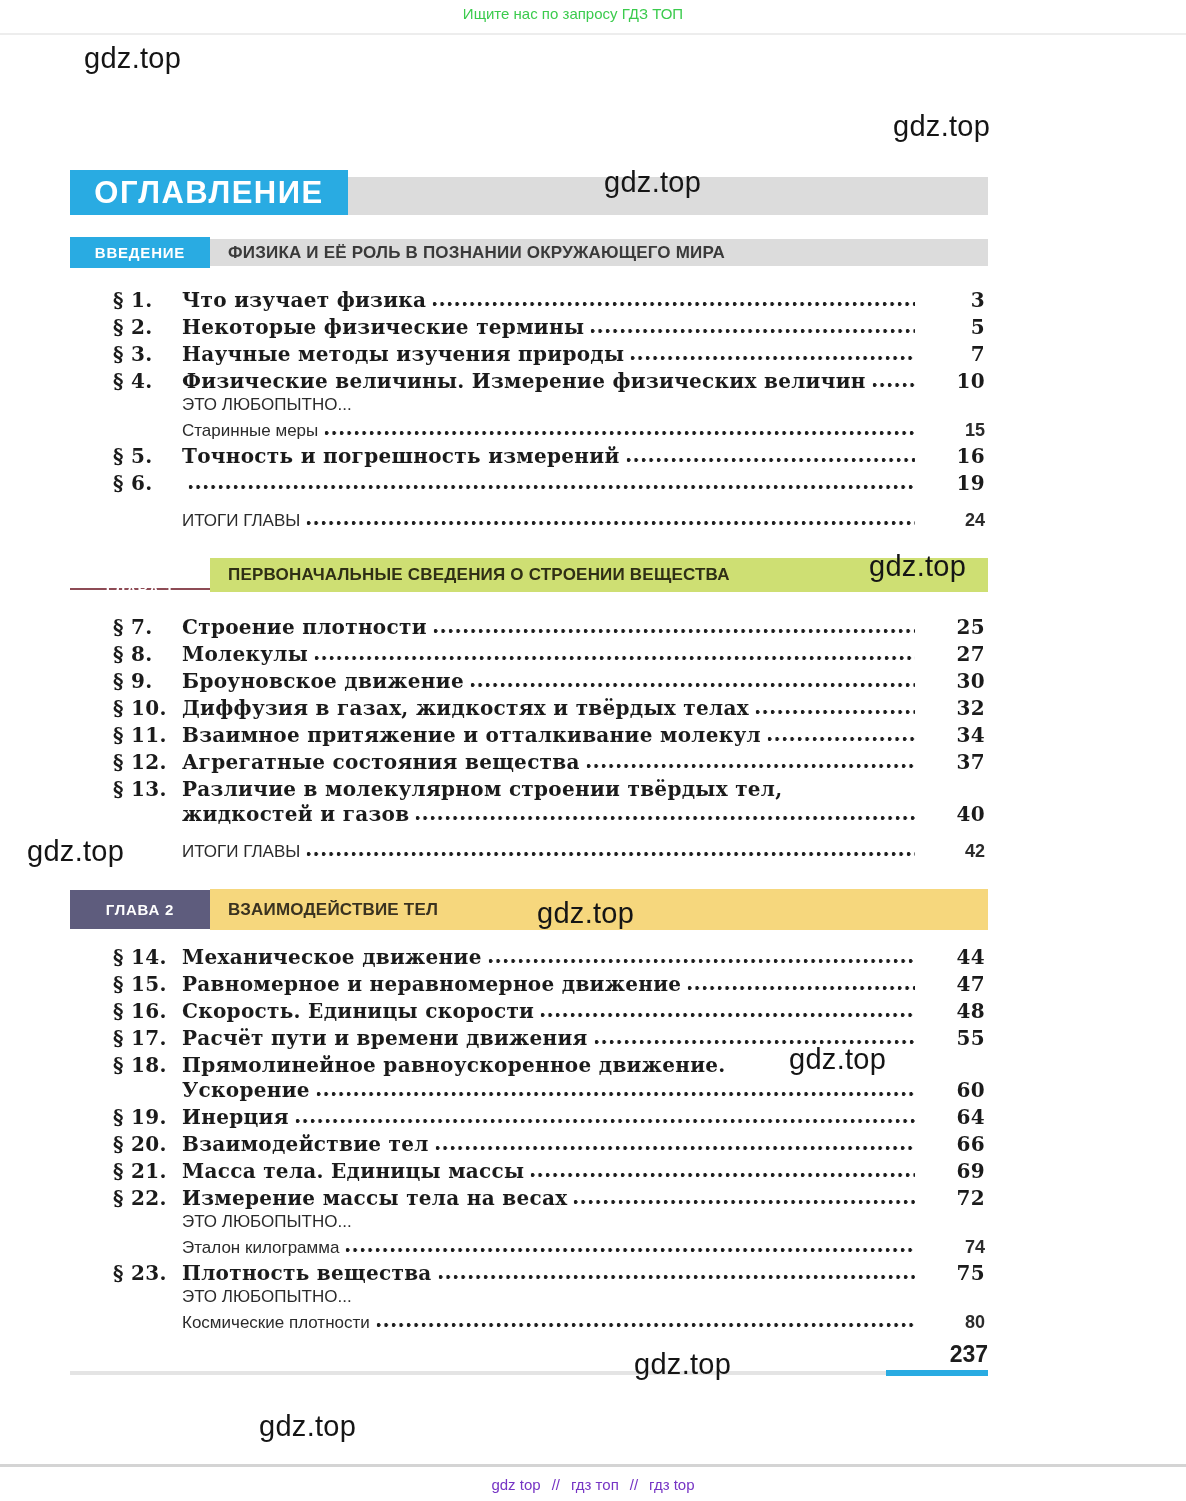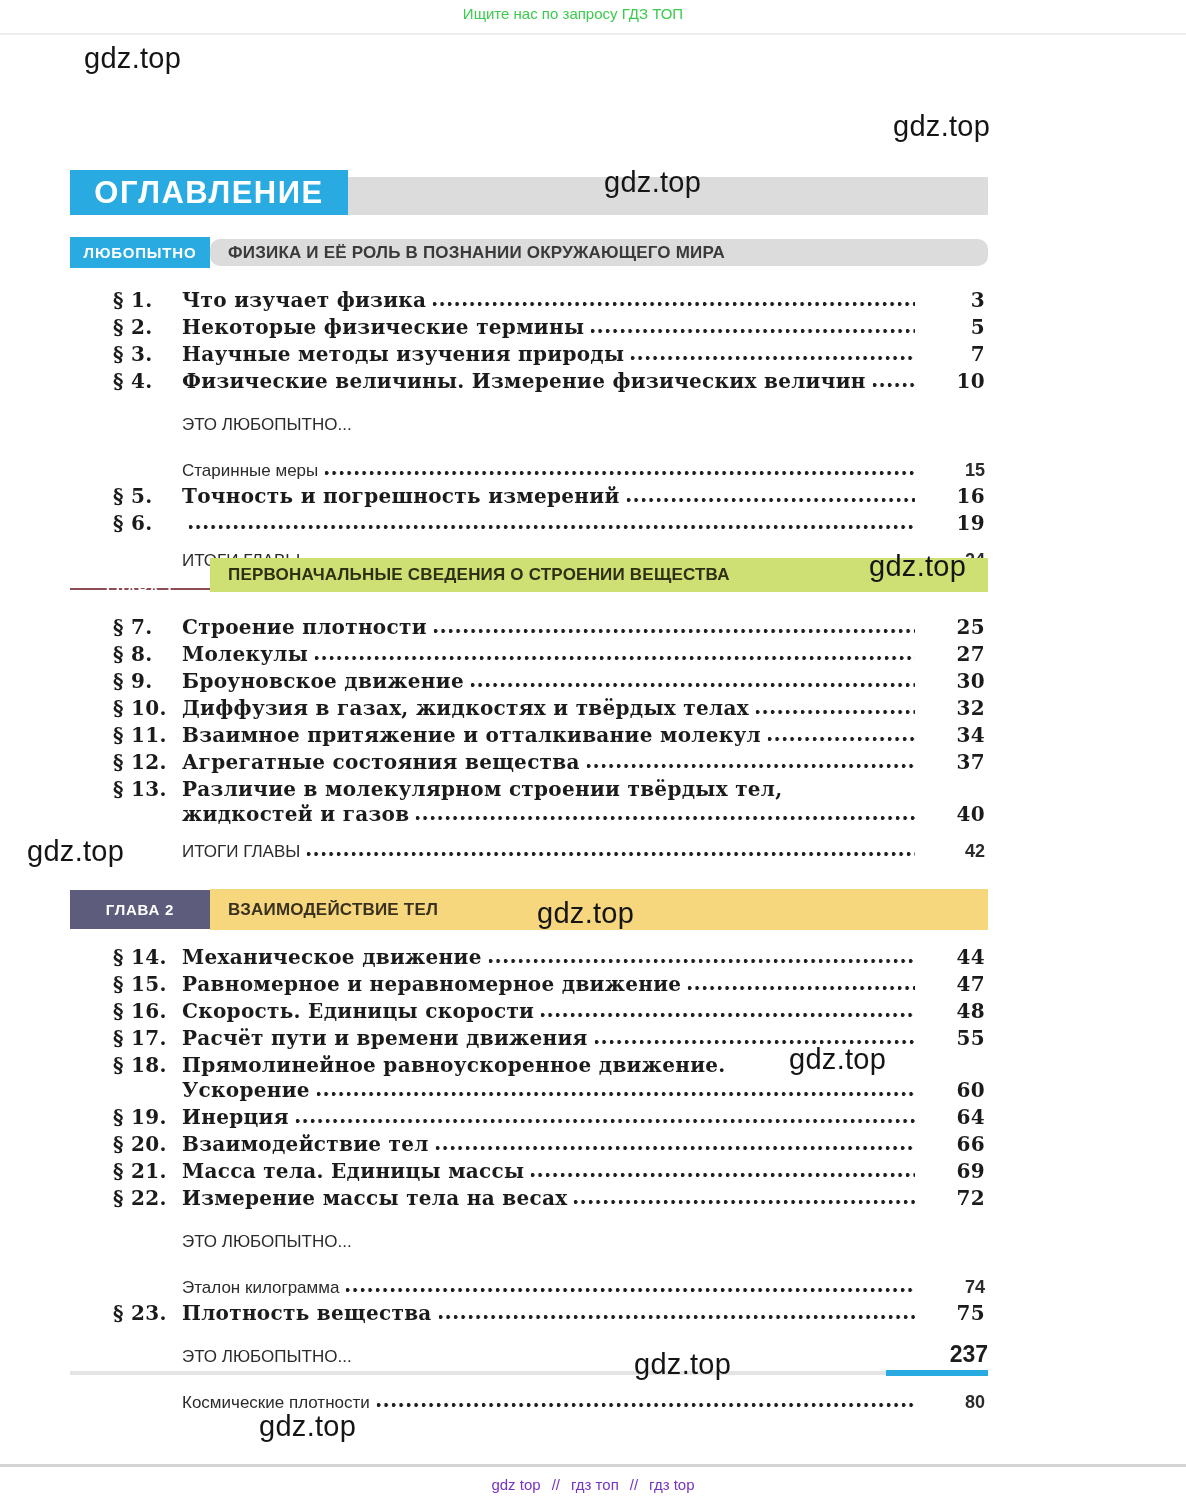--- a/index.html
+++ b/index.html
@@ -24,34 +24,34 @@
                    font-weight:bold;font-size:31px;letter-spacing:1.5px;}
 
   
   .sec-header{position:absolute;left:70px;width:918px;z-index:2;}
   #sech-0{top:237px;height:31px} #sech-1{top:558px;height:34px} #sech-2{top:889px;height:41px}
   .badge{position:absolute;left:0;top:0;bottom:0;width:140px;display:flex;align-items:center;
          justify-content:center;color:#ffffff;font-weight:bold;font-size:15px;letter-spacing:.8px;}
   .strip{position:absolute;left:140px;right:0;top:0;bottom:0;display:flex;align-items:center;
          padding-left:18px;font-weight:bold;font-size:17px;letter-spacing:.2px;}
   .intro .badge{background:#29abe2;}
-  .intro .strip{background:#dcdcdc;color:#3a3a3a;top:2px;bottom:2px;border-radius:10px;}
+  .intro .strip{background:#dcdcdc;color:#3a3a3a;top:2px;bottom:2px;}
   .ch1 .badge{background:#8d4b55;top:2px;bottom:2px;margin-top:28px;}
   .ch1 .strip{background:#cedf73;color:#2f2f15;}
   .ch2 .badge{background:#5e5c7d;top:1px;bottom:1px;}
   .ch2 .strip{background:#f6d77d;color:#3a3220;}
 
   
   .toc-list{position:absolute;left:110px;width:875px;}
   #secl-0{top:285px} #secl-1{top:612px} #secl-2{top:942px}
   .row{display:flex;align-items:flex-end;height:27px;color:#1b1b1b;}
   .row.serif{font-family:"DejaVu Serif","Liberation Serif",serif;font-weight:700;
              font-size:20px;letter-spacing:.3px;}
   .row.sans{font-family:"Liberation Sans",sans-serif;font-weight:400;font-size:17px;
-            color:#2b2b2b;height:26px;margin-top:20px;}
+            color:#2b2b2b;height:26px;}
   .row.sans.tight{height:22px;}
   .row.cont{height:25px;}
   .row.gap{margin-top:10px;}
   .lbl{flex:none;width:72px;padding-left:3px;box-sizing:border-box;font-weight:700;}
   .ttl{flex:none;}
   .dots{flex:1;height:6px;align-self:flex-end;margin:0 20px 5px 6px;
         background-image:radial-gradient(circle at 2.5px 3px,#1c1c1c 1.7px,rgba(0,0,0,0) 2.1px);
         background-size:7.5px 6px;background-repeat:repeat-x;}
   .pg{flex:none;width:50px;text-align:right;font-weight:700;}
   .row.sans .pg{font-size:18px;}
@@ -87,21 +87,21 @@
   <div class="wm" id="wm-7">gdz.top</div>
   <div class="wm" id="wm-8">gdz.top</div>
 
   <div class="toc-header">
     <div class="bar"></div>
     <div class="box">ОГЛАВЛЕНИЕ</div>
   </div>
 
   <div id="sections">
       <div class="sec-header intro" id="sech-0">
-        <span class="badge">ЛЮБОПЫТНО</span>
+        <span class="badge">ВВЕДЕНИЕ</span>
         <span class="strip">
           <span class="strip-title">ФИЗИКА И ЕЁ РОЛЬ В ПОЗНАНИИ ОКРУЖАЮЩЕГО МИРА</span>
         </span>
       </div>
       <div class="toc-list" id="secl-0">
         <div class="row serif">
           <span class="lbl">§ 1.</span>
           <span class="ttl">Что изучает физика</span>
           <span class="dots"></span>
           <span class="pg">3</span>

